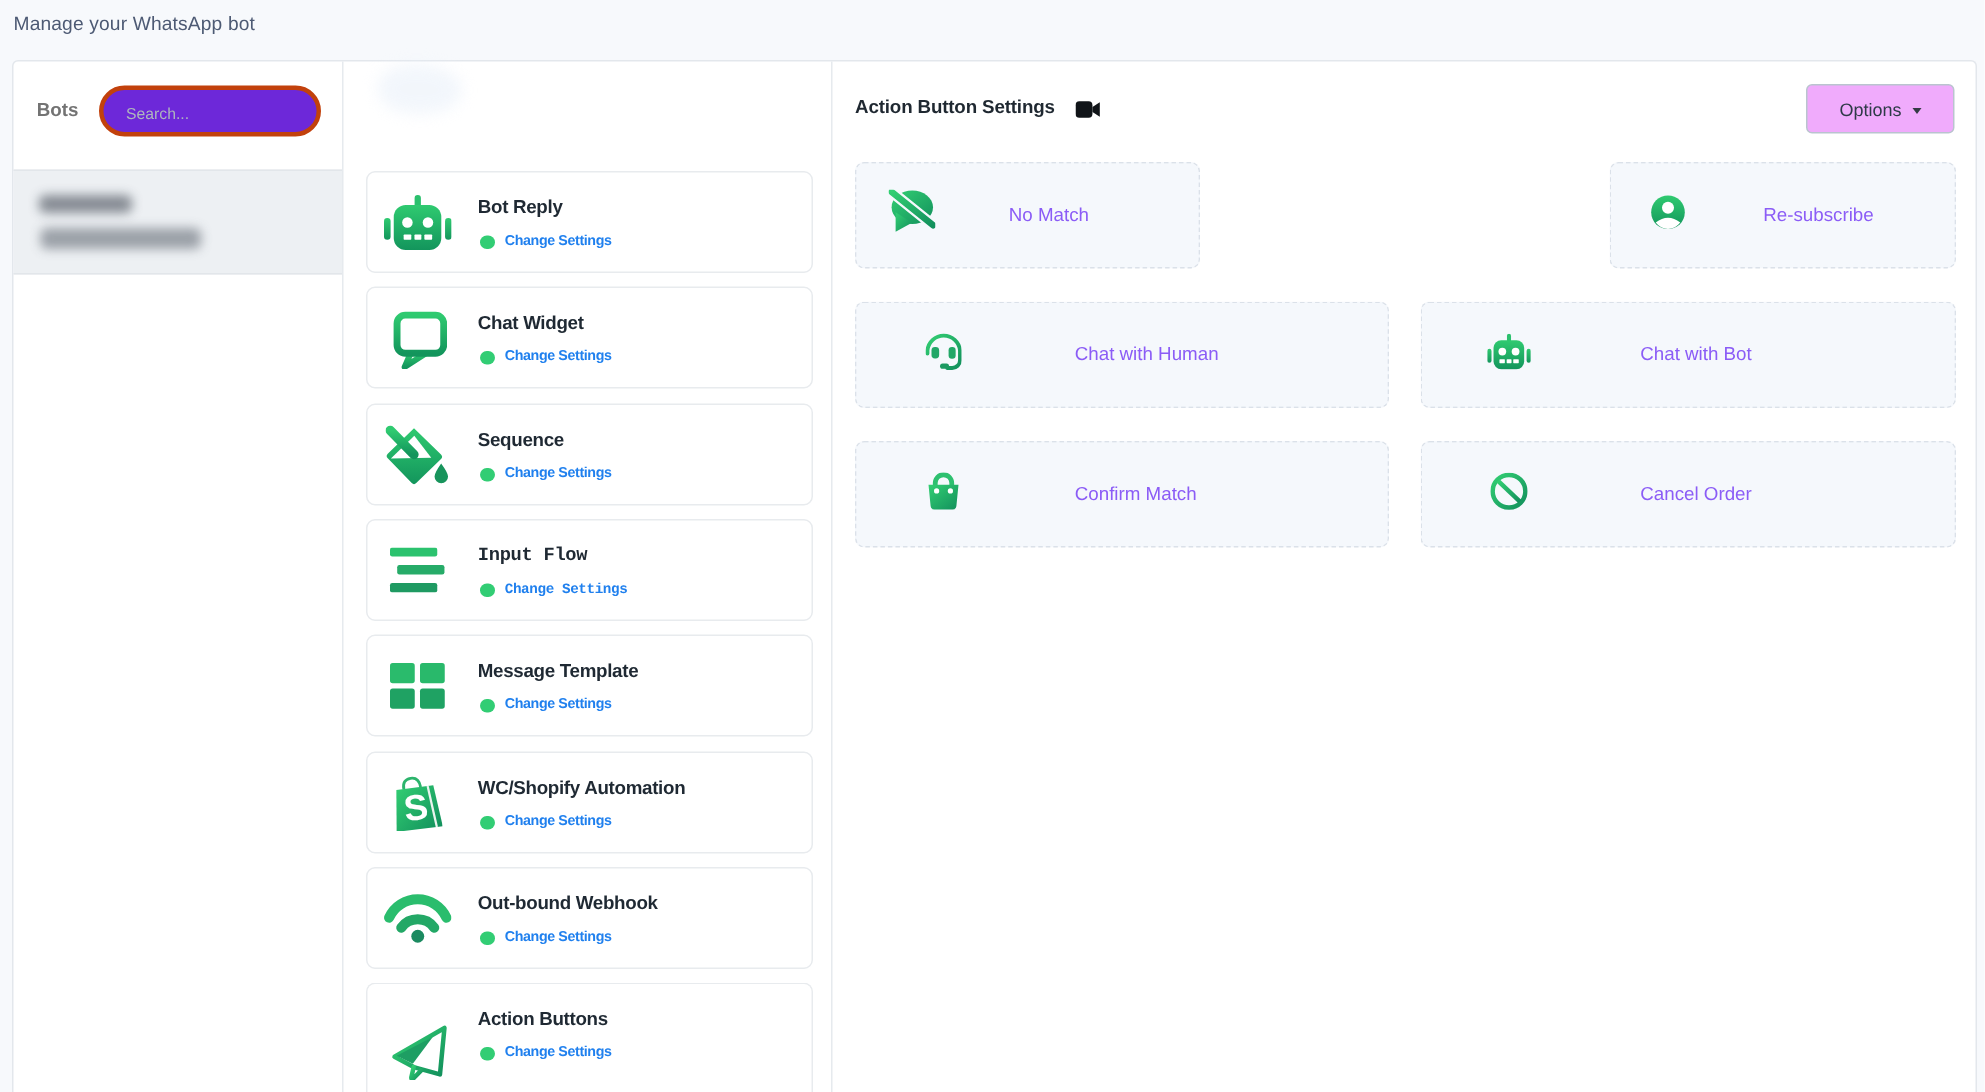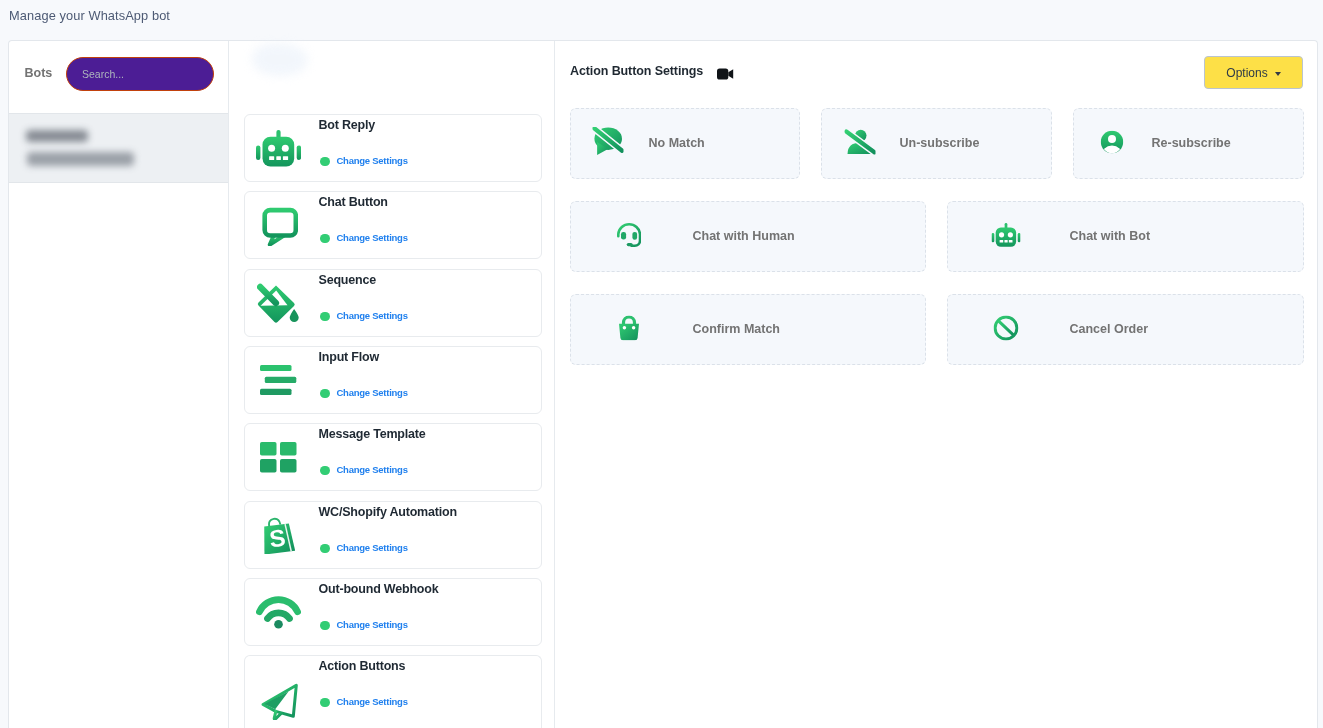--- a/index.html
+++ b/index.html
@@ -6,42 +6,42 @@
   html,body { width:1323px; height:728px; overflow:hidden; }
   body { font-family:"Liberation Sans", sans-serif; background:#f7f9fc; position:relative; }
   .abs { position:absolute; }
   .topbar-text { left:9px; top:8px; font-size:12.8px; color:#4d5a74; letter-spacing:.1px; }
   .container { left:8px; top:40px; width:1310px; height:700px; background:#fff;
     border:1px solid #e3e7ec; border-bottom:none; border-radius:4px 4px 0 0; }
   
   .vline { position:absolute; top:0; bottom:0; width:1px; background:#e6eaee; }
   
   .bots { left:15.5px; top:25px; font-size:12.5px; font-weight:bold; color:#737373; }
-  .search { left:57px; top:16px; width:148px; height:34px; border:1px solid #c2410c; border-radius:17px;
-    font-size:10.5px; color:#aeb6bd; line-height:32px; padding-left:15px; background:#4c1d95; }
+  .search { left:57px; top:16px; width:148px; height:34px; border:3px solid #c2410c; border-radius:17px;
+    font-size:10.5px; color:#aeb6bd; line-height:32px; padding-left:15px; background:#6d28d9; }
   .selitem { left:0; top:72px; width:219px; height:70px; background:#edf0f3;
     border-top:1px solid #e2e6ea; border-bottom:1px solid #e2e6ea; }
   .blurline { position:absolute; border-radius:4px; filter:blur(3.5px); opacity:.85; }
   
   .mcard { left:235px; width:298px; height:68px; background:#fff; border:1px solid #e8ebee; border-radius:6px; }
   .mcard.sel { border-bottom:2.5px solid #2cbe70; height:92px; }
   .micon { position:absolute; left:5px; top:0; width:56px; height:100%; display:flex; align-items:center; justify-content:center; }
-  .mtitle { position:absolute; left:73.5px; top:3px; font-size:12.5px; font-weight:bold; color:#1f2933; letter-spacing:-.2px; }
+  .mtitle { position:absolute; left:73.5px; top:16px; font-size:12.5px; font-weight:bold; color:#1f2933; letter-spacing:-.2px; }
   .mcs { position:absolute; left:75px; top:40px; display:flex; align-items:flex-end; }
   .dot { width:9.5px; height:9.5px; border-radius:50%; background:#32cd74; margin-right:7px; }
   .cs { font-size:9.5px; font-weight:bold; color:#2080ee; letter-spacing:-.25px; }
   .blob { left:243px; top:2px; width:56px; height:33px; background:#eaf1fa; border-radius:45% 55% 50% 50%; filter:blur(5px); opacity:.6; }
   
   .rhead { left:561px; top:23px; font-size:12.5px; font-weight:bold; color:#1f2831; letter-spacing:-.1px; }
   .options { left:1195px; top:15px; width:99px; height:33px; border:1px solid #bac4cf; border-radius:4px;
-    background:#fde047; font-size:12px; color:#2e3a48; display:flex; align-items:center; justify-content:center; }
+    background:#f0abfc; font-size:12px; color:#2e3a48; display:flex; align-items:center; justify-content:center; }
   .caret { width:0; height:0; border-left:3.8px solid transparent; border-right:3.8px solid transparent;
     border-top:4.6px solid #333a44; margin-left:7px; margin-top:2px; }
   .rcard { background:#f5f8fc; border:1px dashed #dbe1e9; border-radius:6px; height:71px; }
-  .rlabel { position:absolute; font-size:12.5px; font-weight:bold; color:#737373; top:calc(50% - 1px); transform:translateY(-50%); }
+  .rlabel { position:absolute; font-size:12.5px; font-weight:normal; color:#8b5cf6; top:calc(50% - 1px); transform:translateY(-50%);margin-left:24px; }
   .ricon { position:absolute; top:50%; transform:translate(-50%,-50%); }
 </style>
 </head>
 <body>
 <svg width="0" height="0" style="position:absolute">
   <defs>
     <linearGradient id="g" x1="0" y1="0" x2="0" y2="1">
       <stop offset="0" stop-color="#2fca70"></stop>
         <stop offset="1" stop-color="#13955c"></stop>
     </linearGradient>
@@ -87,42 +87,42 @@
         <span class="cs">Change Settings</span>
       </div>
   </div>
   <div class="abs mcard" style="top:150px;">
     <div class="micon">
         <svg width="40" height="42" viewBox="0 0 40 42">
 <path d="M16 31 L11.8 40.6 L26 31.5" fill="#fff" stroke="url(#g)" stroke-width="4" stroke-linejoin="round" stroke-linecap="round"></path>
 <rect x="6.7" y="6.1" width="31.1" height="25.4" rx="5.5" fill="#fff" stroke="url(#g)" stroke-width="4.6"></rect>
 </svg>
       </div>
-    <div class="mtitle">Chat Button</div>
+    <div class="mtitle">Chat Widget</div>
     <div class="mcs">
         <span class="dot"></span>
         <span class="cs">Change Settings</span>
       </div>
   </div>
   <div class="abs mcard" style="top:228px;">
     <div class="micon">
         <svg width="43" height="41" viewBox="0 0 43 41">
 <path d="M19 2.5 L37 20 Q38.5 21.5 37 23 L20.5 39 Q19 40.5 17.5 39 L1.5 22.5 Q0 21 1.5 19.5 Z" fill="url(#g)"></path>
 <path d="M3.6 22.7 L30.5 22.2 L19.2 7.5 Z" fill="#fff"></path>
 <path d="M3.2 4 L18.9 20" stroke="url(#g)" stroke-width="6.4" stroke-linecap="round" fill="none"></path>
 <path d="M37.1 26 q4.6 6.3 4.6 8.6 a4.5 4.5 0 0 1 -9 0 q0 -2.3 4.4 -8.6 z" fill="#18945c"></path>
 </svg>
       </div>
     <div class="mtitle">Sequence</div>
     <div class="mcs">
         <span class="dot"></span>
         <span class="cs">Change Settings</span>
       </div>
   </div>
-  <div class="abs mcard" style="top:305px;">
+  <div class="abs mcard" style="top:305px;font-family:Liberation Mono, monospace;">
     <div class="micon">
         <svg width="38" height="30" viewBox="0 0 38 30">
 <rect x="1" y="0" width="31.5" height="6" rx="1.5" fill="#2bc26e"></rect>
 <rect x="5.8" y="11.7" width="31.5" height="6.3" rx="1.5" fill="#26ab68"></rect>
 <rect x="1" y="23.7" width="31.5" height="6.3" rx="1.5" fill="#1f9a62"></rect>
 </svg>
       </div>
     <div class="mtitle">Input Flow</div>
     <div class="mcs">
         <span class="dot"></span>
@@ -200,29 +200,20 @@
   <div class="abs options">Options<span class="caret"></span></div>
 
   <div class="abs rcard" style="left:561px; top:67px; width:230px;">
     <span class="ricon" style="left:37px;"><svg width="31" height="30" viewBox="0 0 31 30">
 <ellipse cx="15.7" cy="11.7" rx="13.8" ry="11.2" fill="url(#g2)"></ellipse>
 <path d="M4.6 15 L4.6 28 L15.5 22 Z" fill="url(#g2)"></path>
 <path d="M1.8 1.3 L29.6 23.7" stroke="#f5f8fc" stroke-width="7.4" stroke-linecap="round"></path>
 <path d="M1.8 1.3 L29.6 23.7" stroke="url(#g2)" stroke-width="4.4" stroke-linecap="round"></path>
 </svg></span>
     <span class="rlabel" style="left:77.5px;">No Match</span>
-  </div>
-  <div class="abs rcard" style="left:812px; top:67px; width:231px;">
-    <span class="ricon" style="left:38px;"><svg width="31" height="26" viewBox="0 0 31 26">
-<circle cx="16.2" cy="6.6" r="5.8" fill="url(#g2)"></circle>
-<path d="M3 25 q0.2 -11.3 12.3 -11.3 q12.1 0 12.3 11.3 z" fill="url(#g2)"></path>
-<path d="M1.8 2.5 L29.9 23.3" stroke="#f5f8fc" stroke-width="7.2" stroke-linecap="round"></path>
-<path d="M1.8 2.5 L29.9 23.3" stroke="url(#g2)" stroke-width="4.2" stroke-linecap="round"></path>
-</svg></span>
-    <span class="rlabel" style="left:77.5px;">Un-subscribe</span>
   </div>
   <div class="abs rcard" style="left:1064px; top:67px; width:231px;">
     <span class="ricon" style="left:38px;"><svg width="23" height="23" viewBox="0 0 23 23">
 <circle cx="11.5" cy="11.5" r="11.2" fill="url(#g)"></circle>
 <circle cx="11.5" cy="8.5" r="4" fill="#fff"></circle>
 <path d="M3.3 18.4 q8.2 -6.6 16.4 0 q-3.2 4.2 -8.2 4.2 q-5 0 -8.2 -4.2 z" fill="#fff"></path>
 </svg></span>
     <span class="rlabel" style="left:77.5px;">Re-subscribe</span>
   </div>
 

